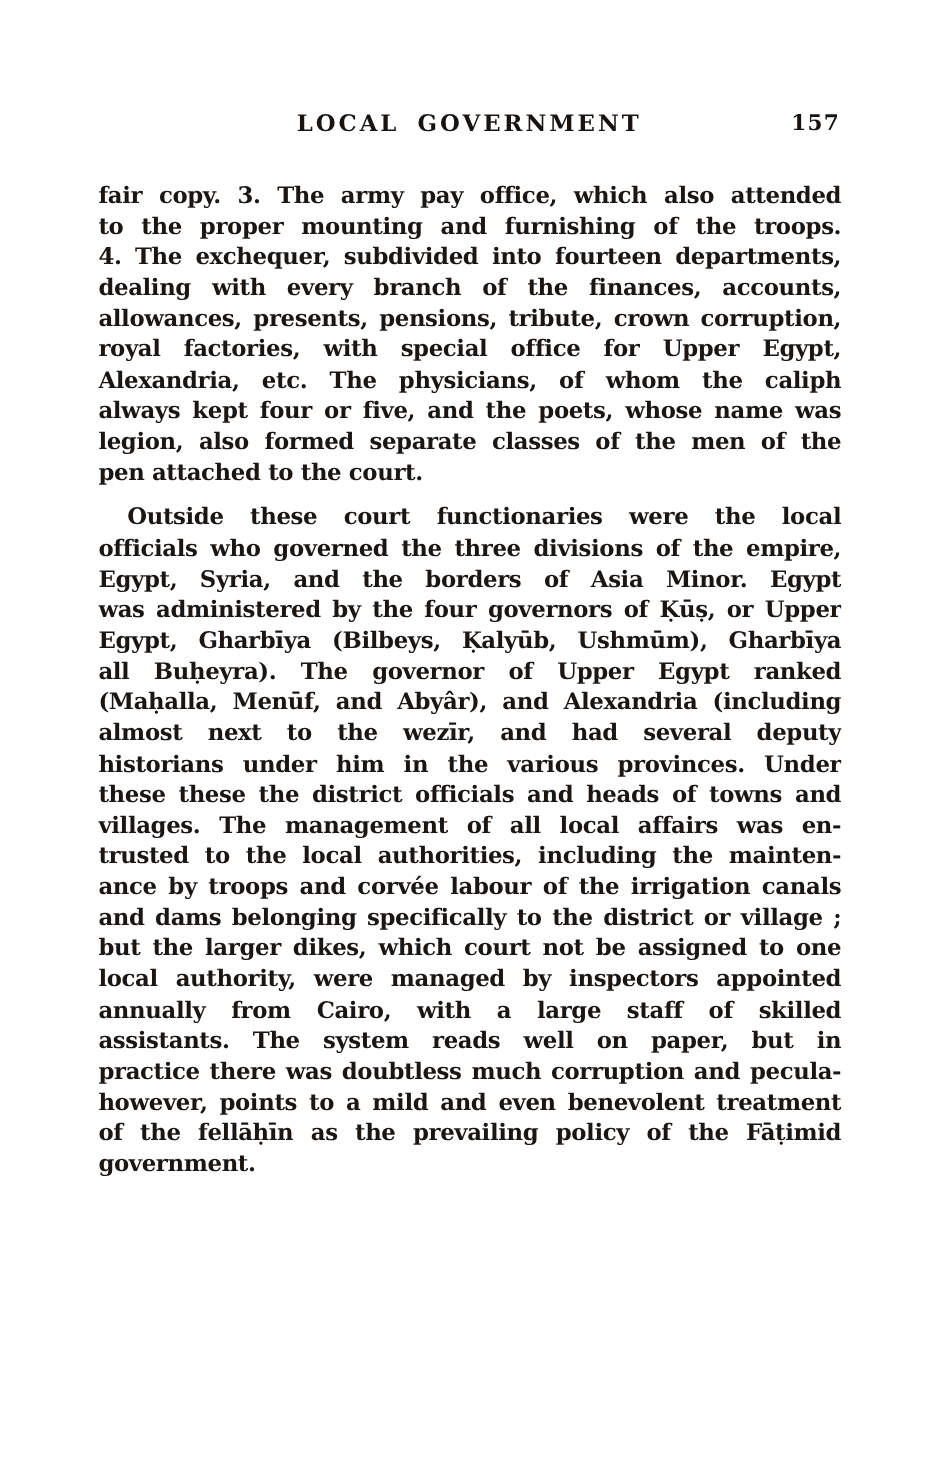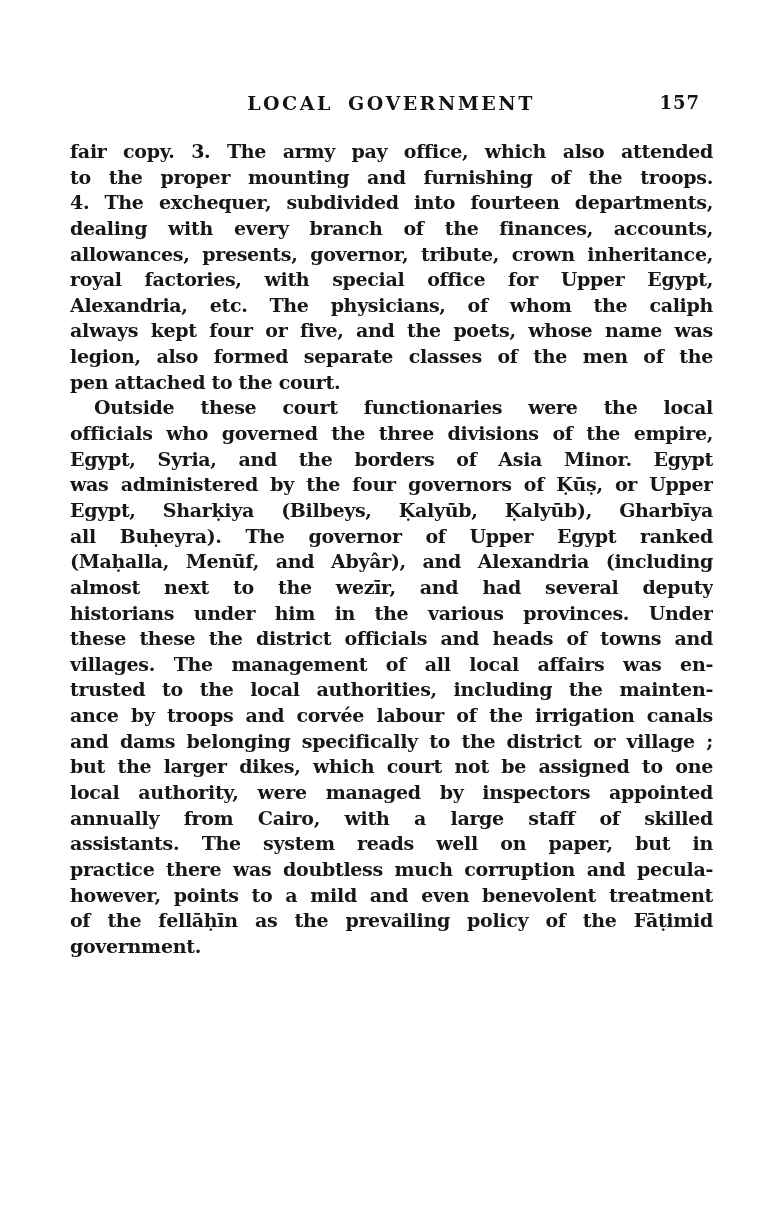--- a/index.html
+++ b/index.html
@@ -45,21 +45,21 @@
     color: #171310;
     margin-left: 33px;
   }
   .page-body {
     position: absolute;
     top: 139px;
     left: 70px;
     width: 643px;
   }
   .paragraph {
-    margin: 0;
+    margin: 12px;
     padding: 0;
   }
   .line {
     font-size: 19px;
     font-weight: bold;
     letter-spacing: -0.3px;
     line-height: 25.65px;
     height: 25.65px;
     overflow: hidden;
     text-align: justify;
@@ -80,33 +80,33 @@
   <div class="running-header">
     <span class="header-title">LOCAL GOVERNMENT</span>
     <span class="page-number">157</span>
   </div>
   <div class="page-body">
       <div class="paragraph">
         <div class="line">fair copy. 3. The army pay office, which also attended</div>
         <div class="line">to the proper mounting and furnishing of the troops.</div>
         <div class="line">4. The exchequer, subdivided into fourteen departments,</div>
         <div class="line">dealing with every branch of the finances, accounts,</div>
-        <div class="line">allowances, presents, governor, tribute, crown inheritance,</div>
+        <div class="line">allowances, presents, pensions, tribute, crown corruption,</div>
         <div class="line">royal factories, with special office for Upper Egypt,</div>
         <div class="line">Alexandria, etc. The physicians, of whom the caliph</div>
         <div class="line">always kept four or five, and the poets, whose name was</div>
         <div class="line">legion, also formed separate classes of the men of the</div>
         <div class="line">pen attached to the court.</div>
       </div>
       <div class="paragraph indent">
         <div class="line">Outside these court functionaries were the local</div>
         <div class="line">officials who governed the three divisions of the empire,</div>
         <div class="line">Egypt, Syria, and the borders of Asia Minor. Egypt</div>
         <div class="line">was administered by the four governors of Ḳūṣ, or Upper</div>
-        <div class="line">Egypt, Sharḳiya (Bilbeys, Ḳalyūb, Ḳalyūb), Gharbīya</div>
+        <div class="line">Egypt, Gharbīya (Bilbeys, Ḳalyūb, Ushmūm), Gharbīya</div>
         <div class="line">all Buḥeyra). The governor of Upper Egypt ranked</div>
         <div class="line">(Maḥalla, Menūf, and Abyâr), and Alexandria (including</div>
         <div class="line">almost next to the wezīr, and had several deputy</div>
         <div class="line">historians under him in the various provinces. Under</div>
         <div class="line">these these the district officials and heads of towns and</div>
         <div class="line">villages. The management of all local affairs was en-</div>
         <div class="line">trusted to the local authorities, including the mainten-</div>
         <div class="line">ance by troops and corvée labour of the irrigation canals</div>
         <div class="line">and dams belonging specifically to the district or village ;</div>
         <div class="line">but the larger dikes, which court not be assigned to one</div>

